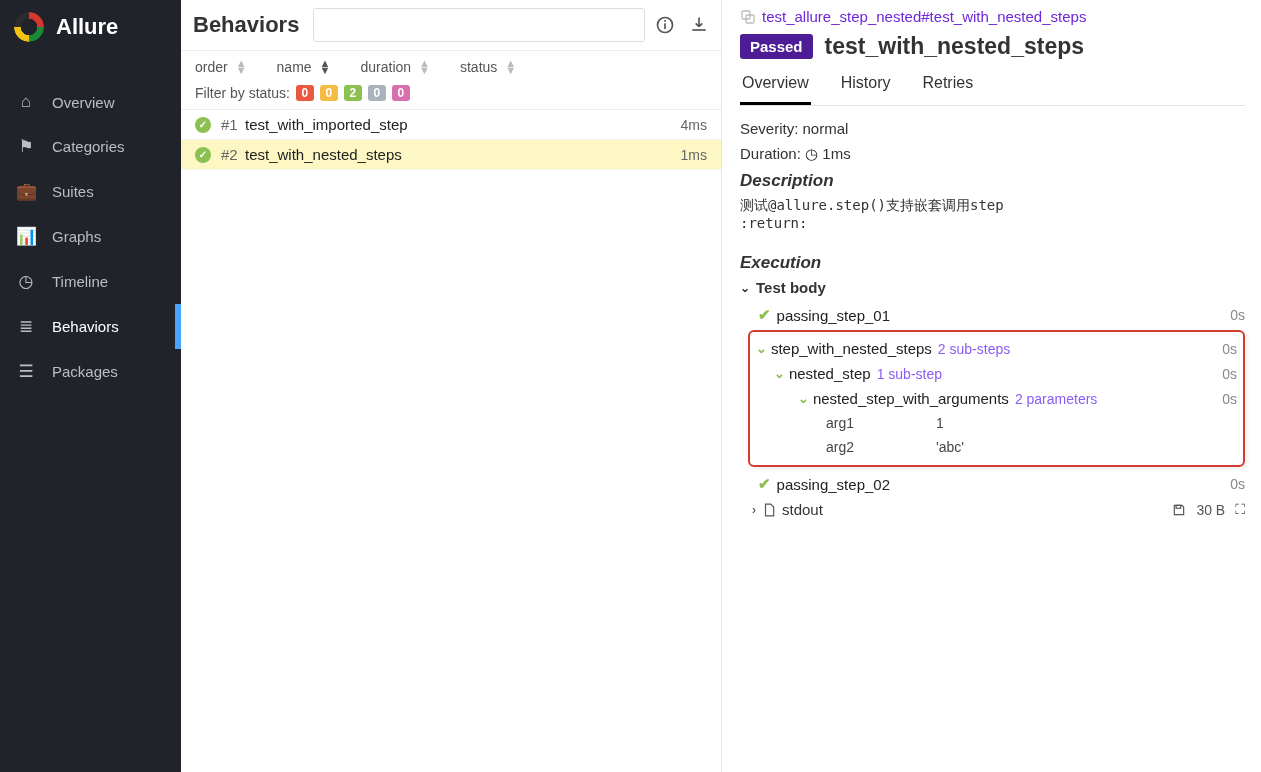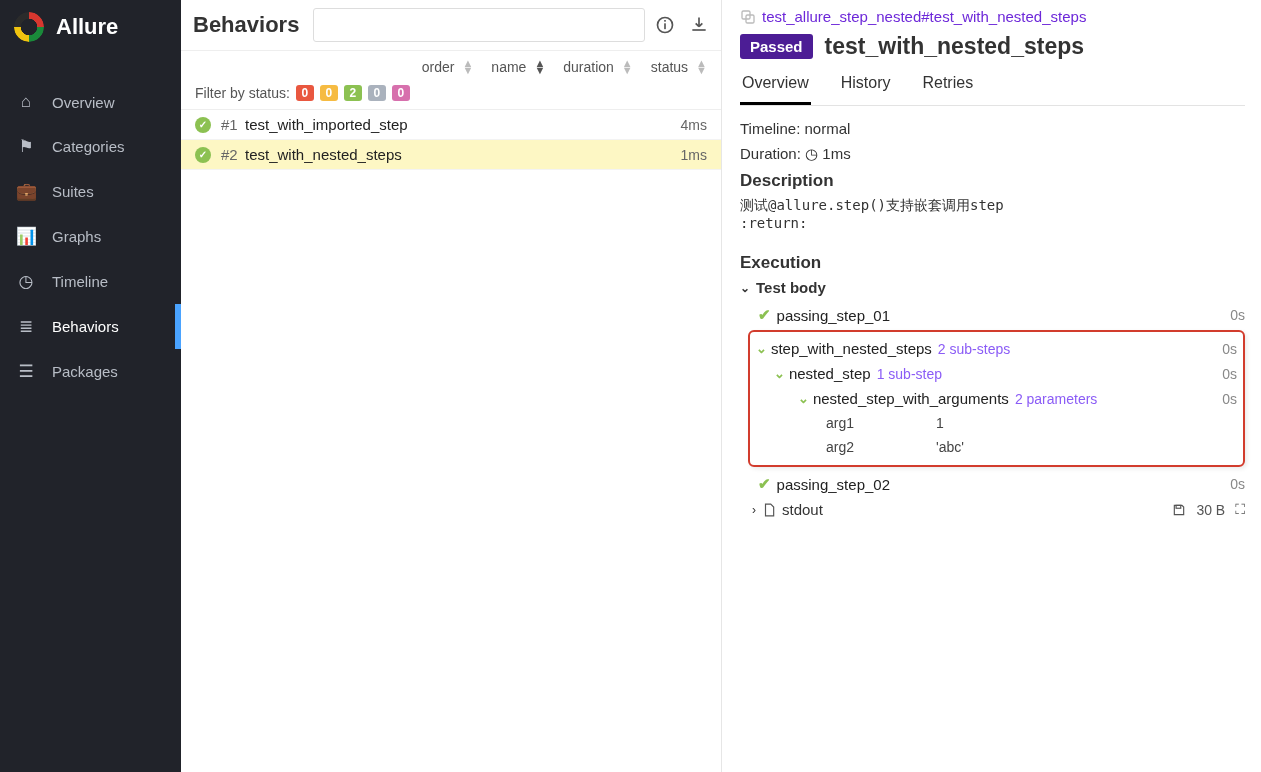--- a/index.html
+++ b/index.html
@@ -84,23 +84,23 @@
   .mid-title { font-size: 22px; font-weight: 700; }
   .search {
     flex: 1; height: 34px;
     border: 1px solid #ddd; border-radius: 3px;
     background: #fff;
     margin-left: 4px;
   }
   .hdr-icons { display: flex; gap: 14px; color: #444; font-size: 19px; }
   .hdr-icons span { cursor: pointer; }
   .sort-row {
-    display: flex; gap: 18px;
+    display: flex; gap: 30px;
     padding: 8px 14px 6px;
-    color: #555; font-size: 14px; justify-content: flex-end;
+    color: #555; font-size: 14px;
   }
   .sort-item { display: flex; align-items: center; gap: 8px; cursor: pointer; }
   .sort-arrows { color: #bbb; font-size: 11px; line-height: 7px; display: flex; flex-direction: column; }
   .sort-item.active .sort-arrows { color: #555; }
   .filter-row {
     display: flex; align-items: center; gap: 6px;
     padding: 4px 14px 8px;
     font-size: 14px; color: #555;
     border-bottom: 1px solid #eee;
   }
@@ -153,21 +153,21 @@
     border-bottom: 1px solid #e3e3e3;
     margin-bottom: 14px;
   }
   .tab {
     padding: 6px 2px 10px;
     font-size: 16px; cursor: pointer;
     color: #333;
   }
   .tab.active { border-bottom: 3px solid #000; font-weight: 400; }
   .kv { font-size: 15px; margin-bottom: 8px; }
-  .section-h { font-size: 17px; font-weight: 700; margin: 8px 0 6px; }
+  .section-h { font-size: 17px; font-weight: 700; margin: 8px 0 6px; font-style: italic; }
   .desc {
     font-family: ui-monospace, Menlo, Consolas, monospace;
     font-size: 14px;
     white-space: pre-wrap;
     margin-bottom: 22px;
   }
   .exec-root { font-size: 15px; margin-top: 6px; }
   .toggle-row { display: flex; align-items: center; gap: 6px; font-weight: 700; margin-bottom: 6px; cursor: pointer; }
   .caret { font-size: 12px; display: inline-block; }
   .step-line {
@@ -324,21 +324,21 @@
     <span class="test-title">test_with_nested_steps</span>
   </div>
 
   <div class="tabs">
     <div class="tab active">Overview</div>
     <div class="tab">History</div>
     <div class="tab">Retries</div>
   </div>
 
   <div class="kv">
-    <span>Timeline:</span>
+    <span>Severity:</span>
     <span>normal</span>
   </div>
   <div class="kv">
     <span>Duration:</span>
     <span>◷</span>
     <span>1ms</span>
   </div>
 
   <div class="section-h">Description</div>
   <div class="desc">测试@allure.step()支持嵌套调用step

